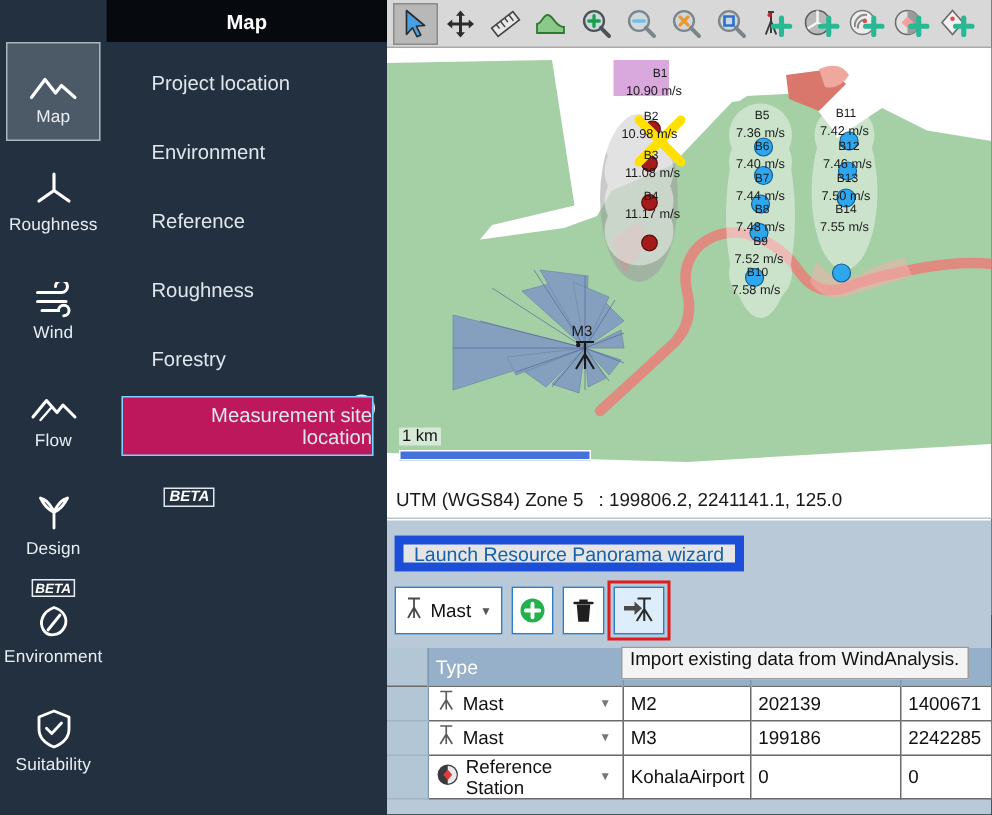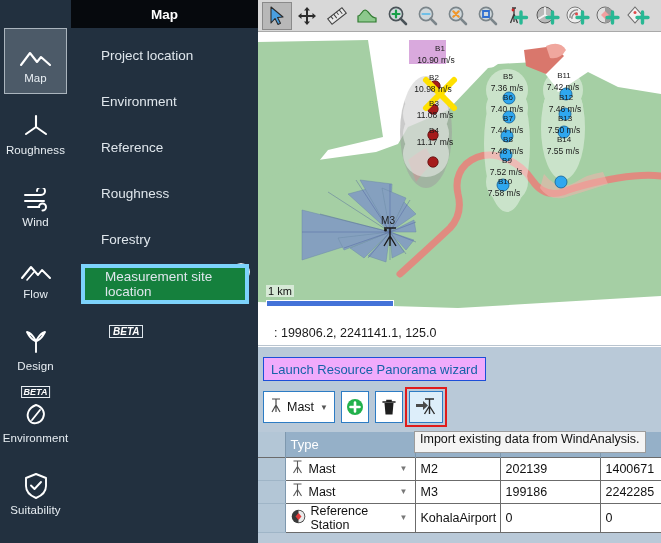--- a/index.html
+++ b/index.html
@@ -49,21 +49,21 @@
     width: 18px; height: 18px; border-radius: 50%; background: #e9eef2;
     display: flex; align-items: center; justify-content: center;
     color: #38444f; font-size: 11px; cursor: pointer;
   }
   .menu-item {
     position: absolute; left: 10px; width: 168px; height: 38px;
     display: flex; align-items: center; padding-left: 20px;
     color: #dfe6ec; font-size: 13.5px; cursor: pointer;
   }
   .menu-item.selected {
-    background: #15803d; border: 4px solid #7dd3fc;
+    background: #be185d; border: 1px solid #7dd3fc; text-align: right;
   }
   .menu-beta {
     display: inline-block; margin-left: 8px; font-size: 10px; font-weight: bold;
     font-style: italic; border: 1px solid #dfe6ec; padding: 0 3px; color: #fff;
   }
 
   
   #content { position: absolute; left: 258px; top: 0; width: 403px; height: 410px; background: #ffffff; }
 
   
@@ -103,21 +103,21 @@
   }
   #coords .c-sep { display: inline-block; width: 10px; }
 
   
   #actions {
     position: absolute; left: 0; top: 347px; width: 403px; height: 85px;
     background: #b9c9d8;
   }
   #wizard-btn {
     position: absolute; left: 5px; top: 10px; height: 24px;
-    background: #f0abfc; border: 1px solid #1d4ed8; color: #1662a8;
+    background: #e5e5e5; border: 6px solid #1d4ed8; color: #1662a8;
     font-size: 13px; display: flex; align-items: center; padding: 0 7px; cursor: pointer;
   }
   .act-btn {
     position: absolute; top: 44px; height: 32px; background: #ffffff;
     border: 1px solid #2d7cc4; display: flex; align-items: center; justify-content: center;
     cursor: pointer;
   }
   #mast-select { left: 5px; width: 72px; padding-left: 5px; justify-content: flex-start; gap: 4px; font-size: 12.5px; color: #111; }
   #mast-caret { position: absolute; right: 6px; font-size: 8px; color: #555; }
   #add-btn { left: 83px; width: 28px; }
@@ -492,20 +492,21 @@
         <text class="mlabel" x="130" y="192" style="font-size:10px">M3</text>
       </svg>
 
       <div id="scalebar">
         <span id="scalebar-text">1 km</span>
         <div id="scalebar-line"></div>
       </div>
     </div>
 
     <div id="coords">
+      <span>UTM (WGS84) Zone 5</span>
       <span class="c-sep"></span>
       <span>:</span>&nbsp;
       <span>199806.2, 2241141.1, 125.0</span>
     </div>
 
     <div id="actions">
       <div id="wizard-btn">
         <span>Launch Resource Panorama wizard</span>
       </div>
 

